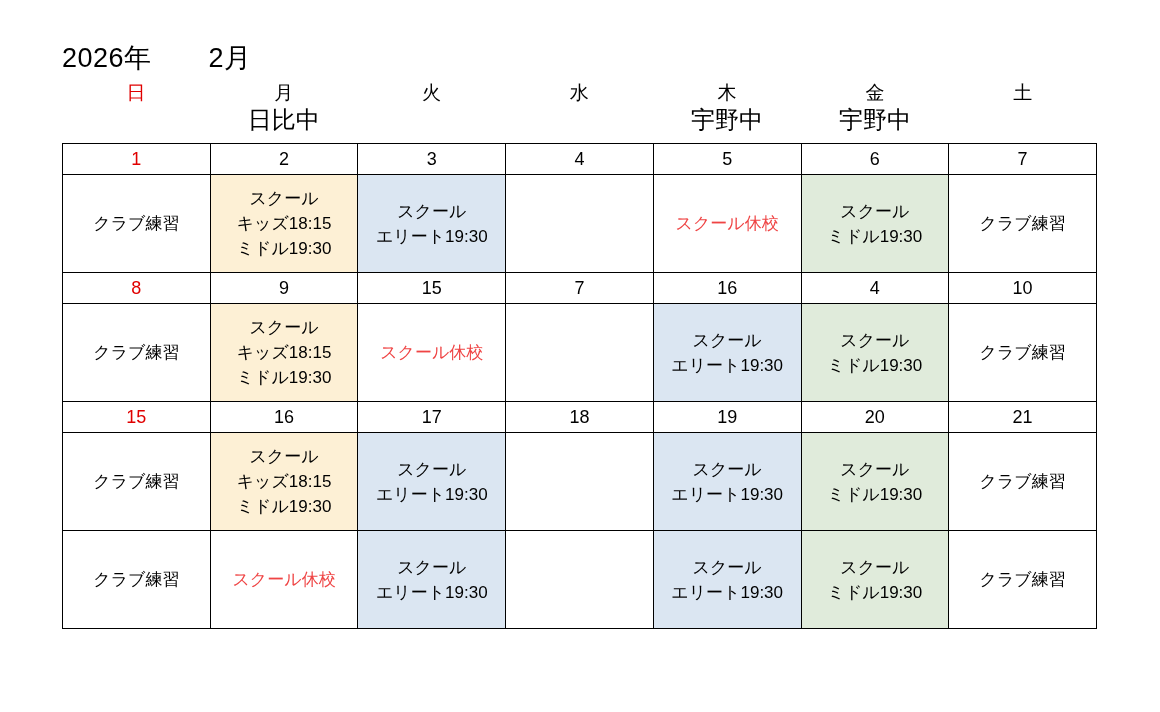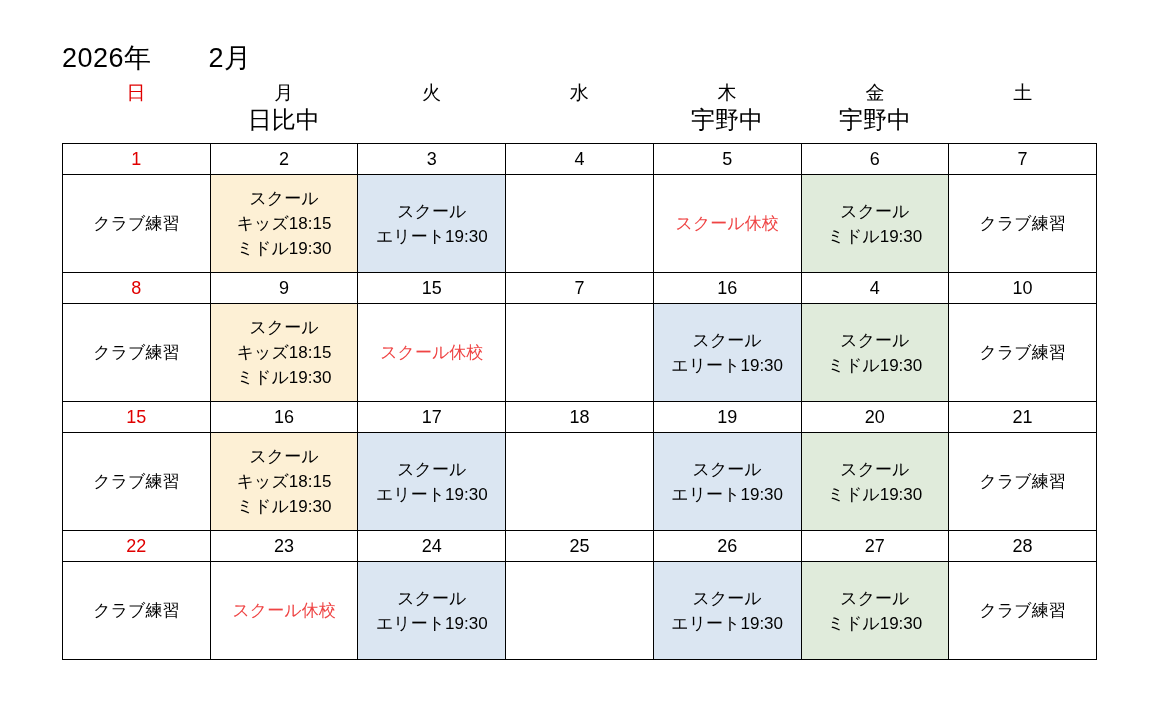--- a/index.html
+++ b/index.html
@@ -232,29 +232,20 @@
             <span class="evt-line">エリート19:30</span>
           </td>
           <td class="bg-green">
             <span class="evt-line">スクール</span>
             <span class="evt-line">ミドル19:30</span>
           </td>
           <td class="bg-white">
             <span class="evt-line">クラブ練習</span>
           </td>
         </tr>
-        <tr class="num-row">
-          <td class="sun">22</td>
-          <td>23</td>
-          <td>24</td>
-          <td>25</td>
-          <td>26</td>
-          <td>27</td>
-          <td>28</td>
-        </tr>
         <tr class="evt-row">
           <td class="bg-white">
             <span class="evt-line">クラブ練習</span>
           </td>
           <td class="bg-white evt-red">
             <span class="evt-line">スクール休校</span>
           </td>
           <td class="bg-blue">
             <span class="evt-line">スクール</span>
             <span class="evt-line">エリート19:30</span>

